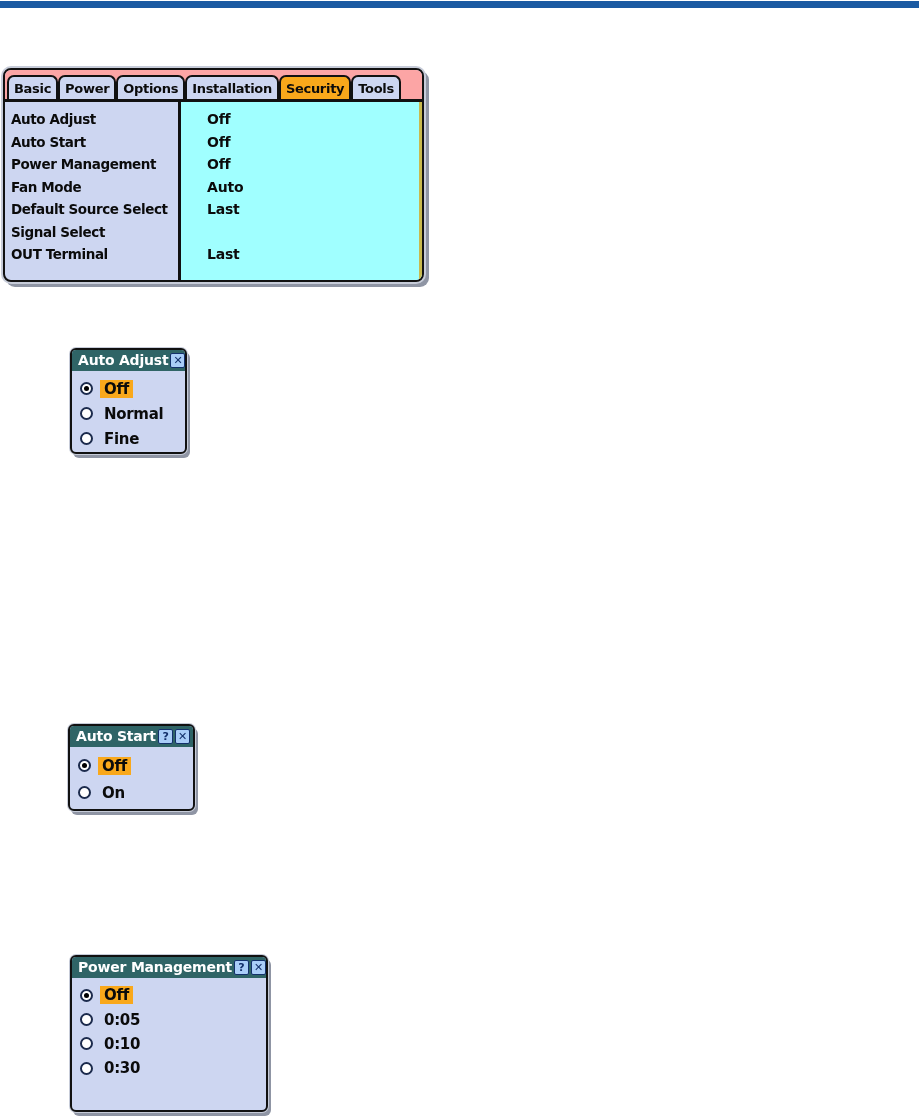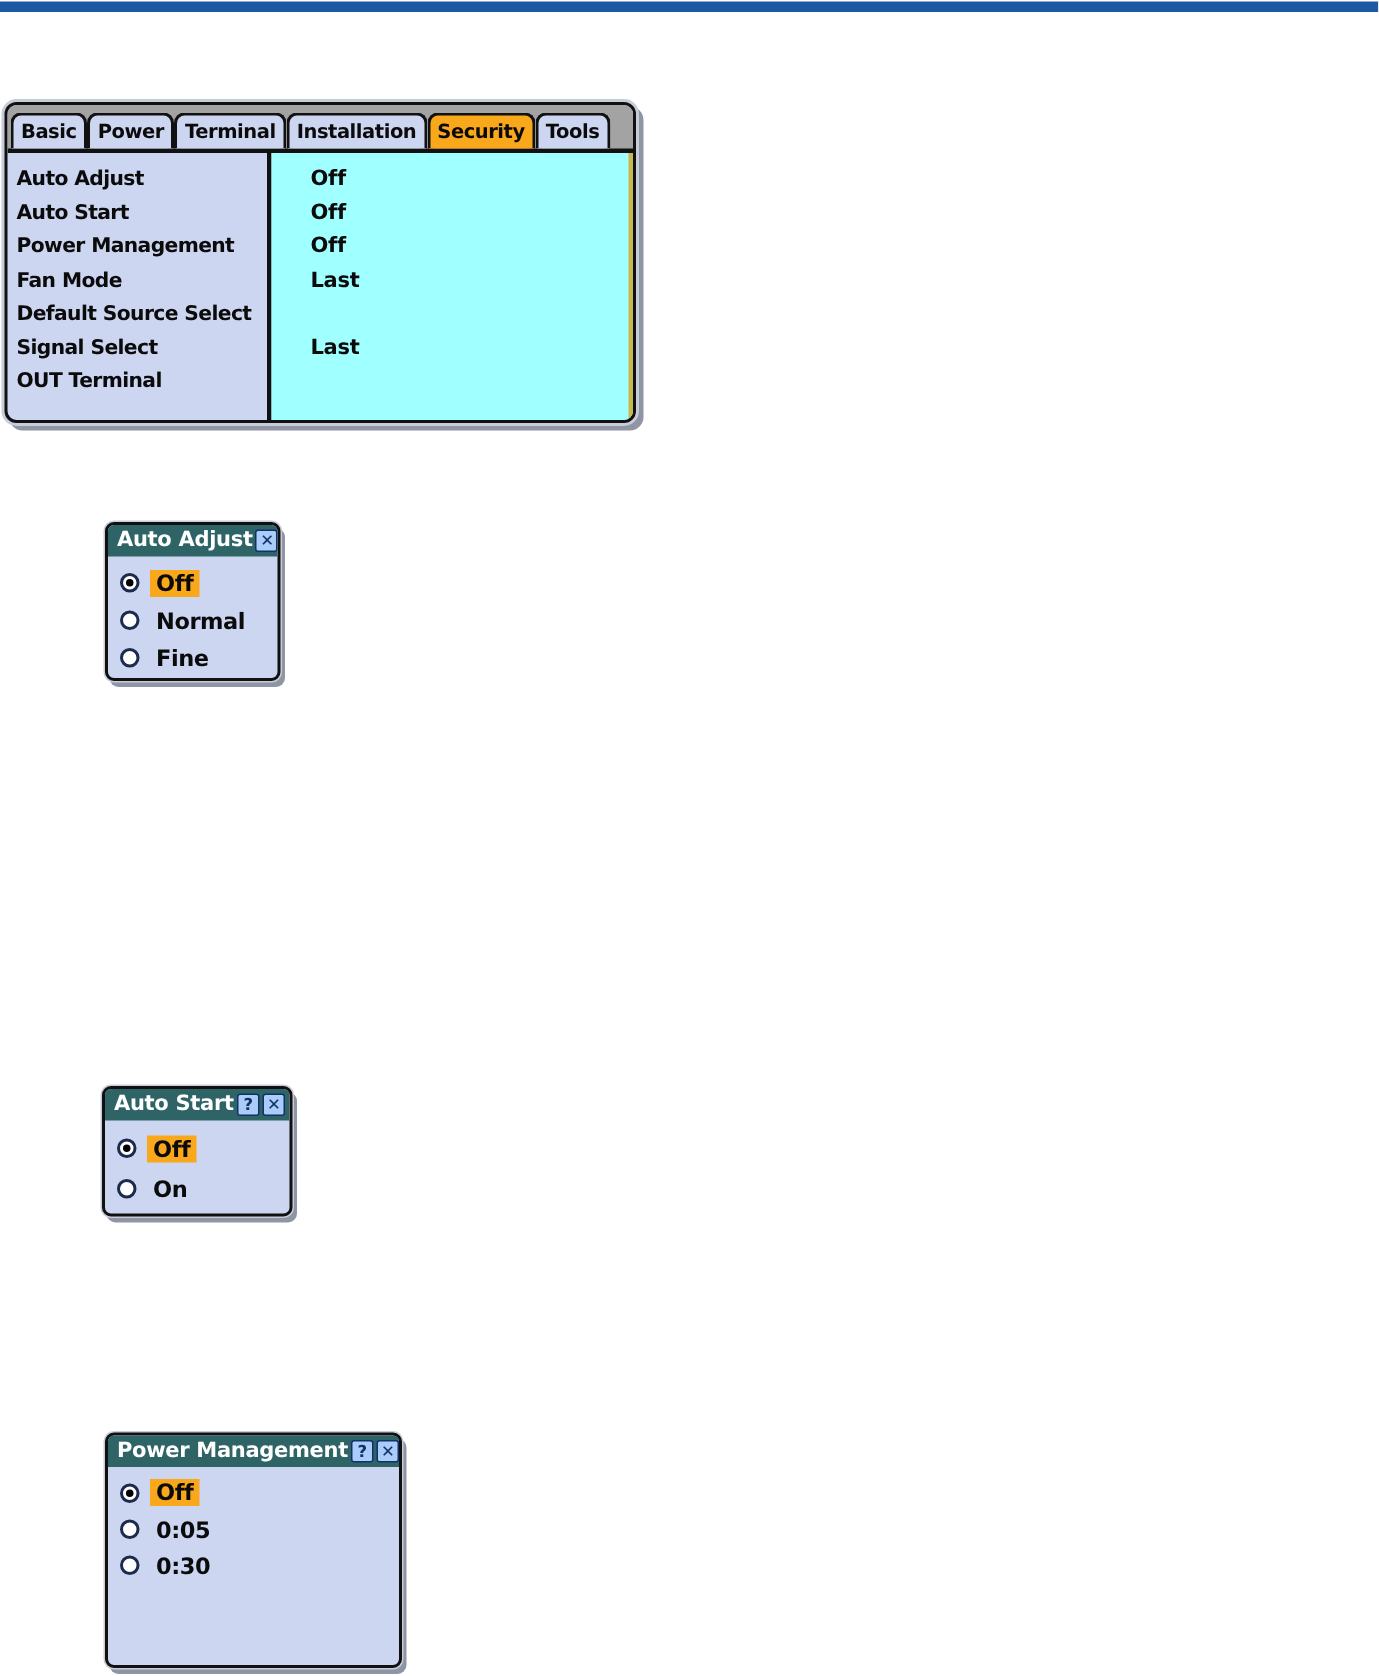--- a/index.html
+++ b/index.html
@@ -25,21 +25,21 @@
     background:var(--dialog-body-lavender);
     border:2px solid var(--border-dark);
     border-radius:8px;
     box-shadow:0 0 0 2px var(--frame-silver), 4px 4px 0 1px var(--shadow-gray);
     overflow:hidden;
     display:flex;flex-direction:column;
     box-sizing:border-box;
   }
   .tabrow{
     display:flex;align-items:flex-end;
-    background:#a3a3a3;
+    background:#fca5a5;
     height:32px;box-sizing:border-box;
     border-bottom:3px solid var(--border-dark);
     padding:3px 2px 0 2px;
   }
   .tab{
     background:var(--dialog-body-lavender);
     border:2px solid var(--border-dark);
     border-bottom:none;
     border-radius:7px 7px 0 0;
     font-weight:bold;font-size:13px;letter-spacing:-0.3px;
@@ -113,40 +113,41 @@
 <body>
 
 <div class="screen">
 
   <div class="topbar"></div>
 
   <div class="panel">
     <div class="tabrow">
       <div class="tab">Basic</div>
       <div class="tab">Power</div>
-      <div class="tab">Terminal</div>
+      <div class="tab">Options</div>
       <div class="tab">Installation</div>
       <div class="tab active">Security</div>
       <div class="tab">Tools</div>
       <div class="tab-filler"></div>
     </div>
     <div class="content">
       <div class="left-col">
         <div class="rowlabel">Auto Adjust</div>
         <div class="rowlabel">Auto Start</div>
         <div class="rowlabel">Power Management</div>
         <div class="rowlabel">Fan Mode</div>
         <div class="rowlabel">Default Source Select</div>
         <div class="rowlabel">Signal Select</div>
         <div class="rowlabel">OUT Terminal</div>
       </div>
       <div class="right-col">
         <div class="rowvalue">Off</div>
         <div class="rowvalue">Off</div>
         <div class="rowvalue">Off</div>
+        <div class="rowvalue">Auto</div>
         <div class="rowvalue">Last</div>
         <div class="rowvalue"></div>
         <div class="rowvalue">Last</div>
       </div>
     </div>
   </div>
 
   <div class="dialog" id="dlg-auto-adjust">
     <div class="titlebar">
       <span class="title">Auto Adjust</span>
@@ -196,18 +197,22 @@
       <div class="opt h24">
         <span class="radio sel"></span>
         <span class="opt-label hl">Off</span>
       </div>
       <div class="opt h24">
         <span class="radio"></span>
         <span class="opt-label">0:05</span>
       </div>
       <div class="opt h24">
         <span class="radio"></span>
+        <span class="opt-label">0:10</span>
+      </div>
+      <div class="opt h24">
+        <span class="radio"></span>
         <span class="opt-label">0:30</span>
       </div>
     </div>
   </div>
 
 </div>
 
 </body></html>

